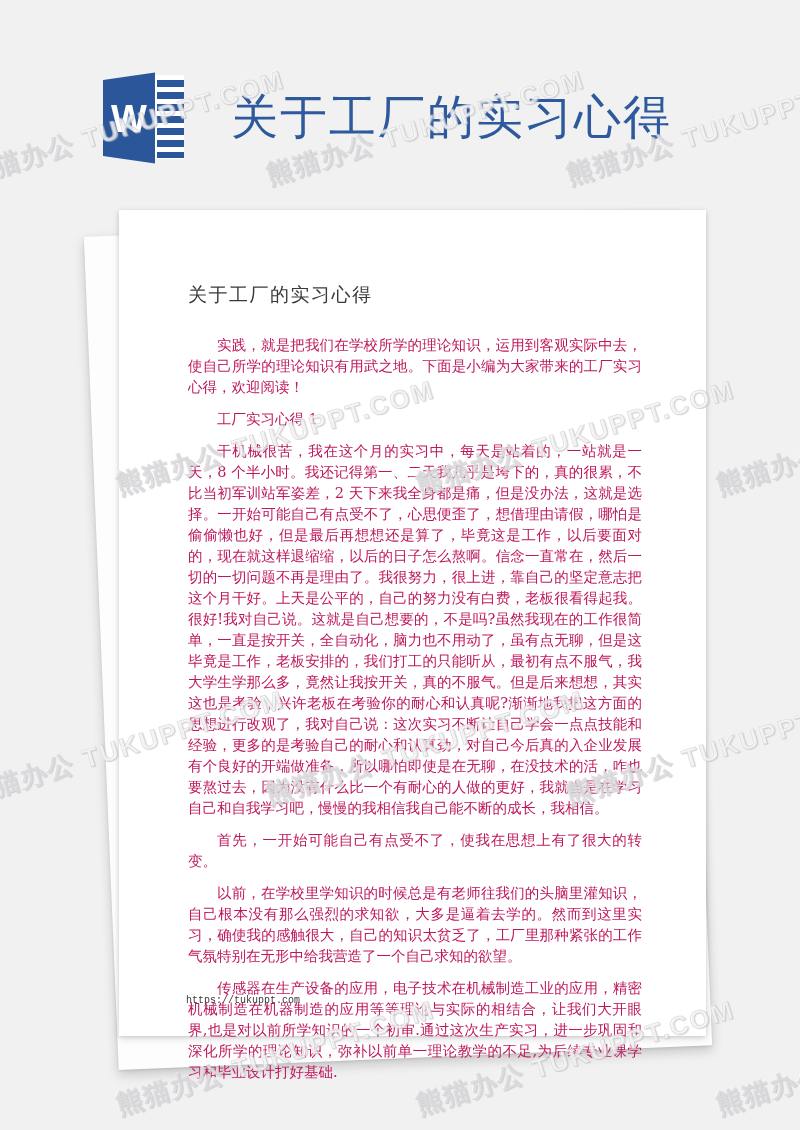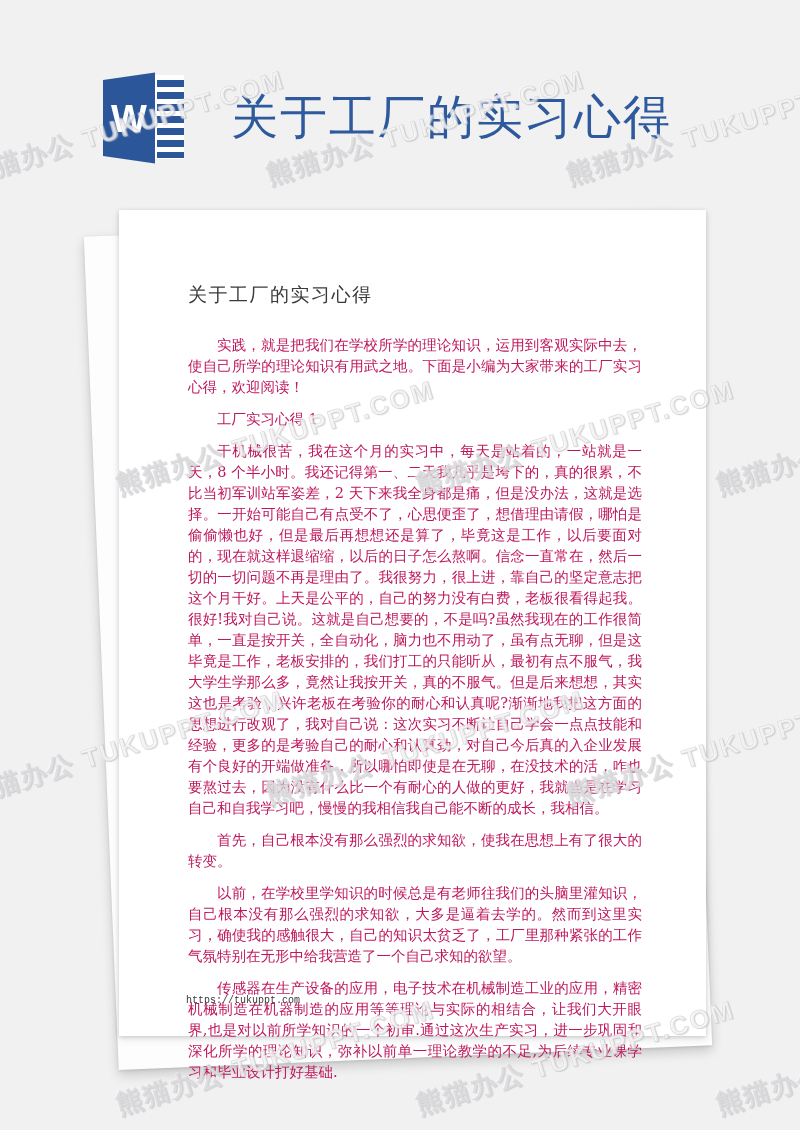--- a/index.html
+++ b/index.html
@@ -103,21 +103,21 @@
   </div>
 
   <div class="page-behind"></div>
 
   <div class="page">
     <h2 class="doc-title">关于工厂的实习心得</h2>
     <div>
         <p class="doc-p">实践，就是把我们在学校所学的理论知识，运用到客观实际中去，使自己所学的理论知识有用武之地。下面是小编为大家带来的工厂实习心得，欢迎阅读！</p>
         <p class="doc-p">工厂实习心得 1</p>
         <p class="doc-p">干机械很苦，我在这个月的实习中，每天是站着的，一站就是一天，8 个半小时。我还记得第一、二天我几乎是垮下的，真的很累，不比当初军训站军姿差，2 天下来我全身都是痛，但是没办法，这就是选择。一开始可能自己有点受不了，心思便歪了，想借理由请假，哪怕是偷偷懒也好，但是最后再想想还是算了，毕竟这是工作，以后要面对的，现在就这样退缩缩，以后的日子怎么熬啊。信念一直常在，然后一切的一切问题不再是理由了。我很努力，很上进，靠自己的坚定意志把这个月干好。上天是公平的，自己的努力没有白费，老板很看得起我。很好!我对自己说。这就是自己想要的，不是吗?虽然我现在的工作很简单，一直是按开关，全自动化，脑力也不用动了，虽有点无聊，但是这毕竟是工作，老板安排的，我们打工的只能听从，最初有点不服气，我大学生学那么多，竟然让我按开关，真的不服气。但是后来想想，其实这也是考验，兴许老板在考验你的耐心和认真呢?渐渐地我把这方面的思想进行改观了，我对自己说：这次实习不断让自己学会一点点技能和经验，更多的是考验自己的耐心和认真劲，对自己今后真的入企业发展有个良好的开端做准备，所以哪怕即使是在无聊，在没技术的活，咋也要熬过去，因为没有什么比一个有耐心的人做的更好，我就当是在学习自己和自我学习吧，慢慢的我相信我自己能不断的成长，我相信。</p>
-        <p class="doc-p">首先，自己根本没有那么强烈的求知欲，使我在思想上有了很大的转变。</p>
+        <p class="doc-p">首先，一开始可能自己有点受不了，使我在思想上有了很大的转变。</p>
         <p class="doc-p">以前，在学校里学知识的时候总是有老师往我们的头脑里灌知识，自己根本没有那么强烈的求知欲，大多是逼着去学的。然而到这里实习，确使我的感触很大，自己的知识太贫乏了，工厂里那种紧张的工作气氛特别在无形中给我营造了一个自己求知的欲望。</p>
         <p class="doc-p">传感器在生产设备的应用，电子技术在机械制造工业的应用，精密机械制造在机器制造的应用等等理论与实际的相结合，让我们大开眼界,也是对以前所学知识的一个初审.通过这次生产实习，进一步巩固和深化所学的理论知识，弥补以前单一理论教学的不足,为后续专业课学习和毕业设计打好基础.</p>
       </div>
     <a class="footer-link" href="#">https://tukuppt.com</a>
   </div>
 
   <div class="watermark-layer">
       <span class="wm" style="left: -40px; top: 110px;">熊猫办公 TUKUPPT.COM</span>
       <span class="wm" style="left: 260px; top: 110px;">熊猫办公 TUKUPPT.COM</span>
       <span class="wm" style="left: 560px; top: 110px;">熊猫办公 TUKUPPT.COM</span>

